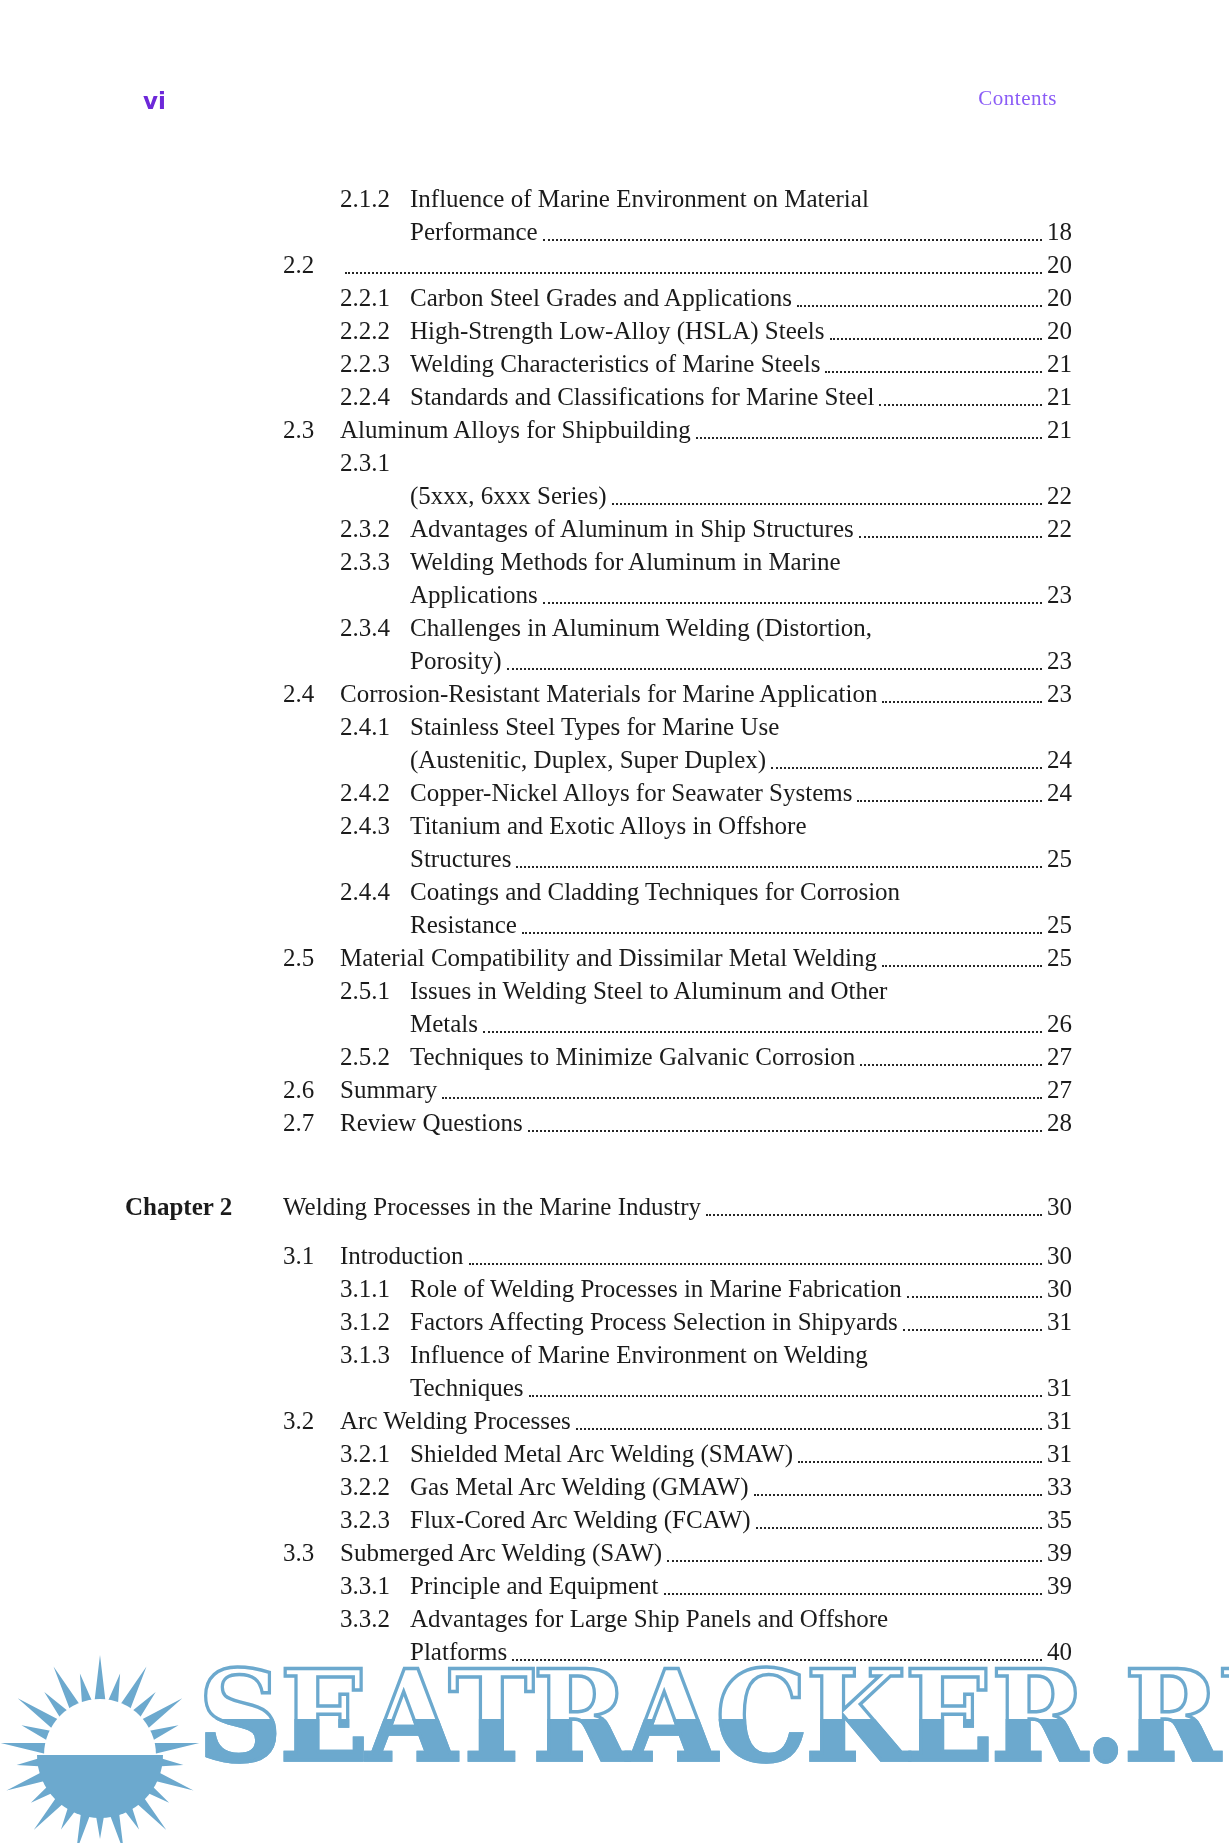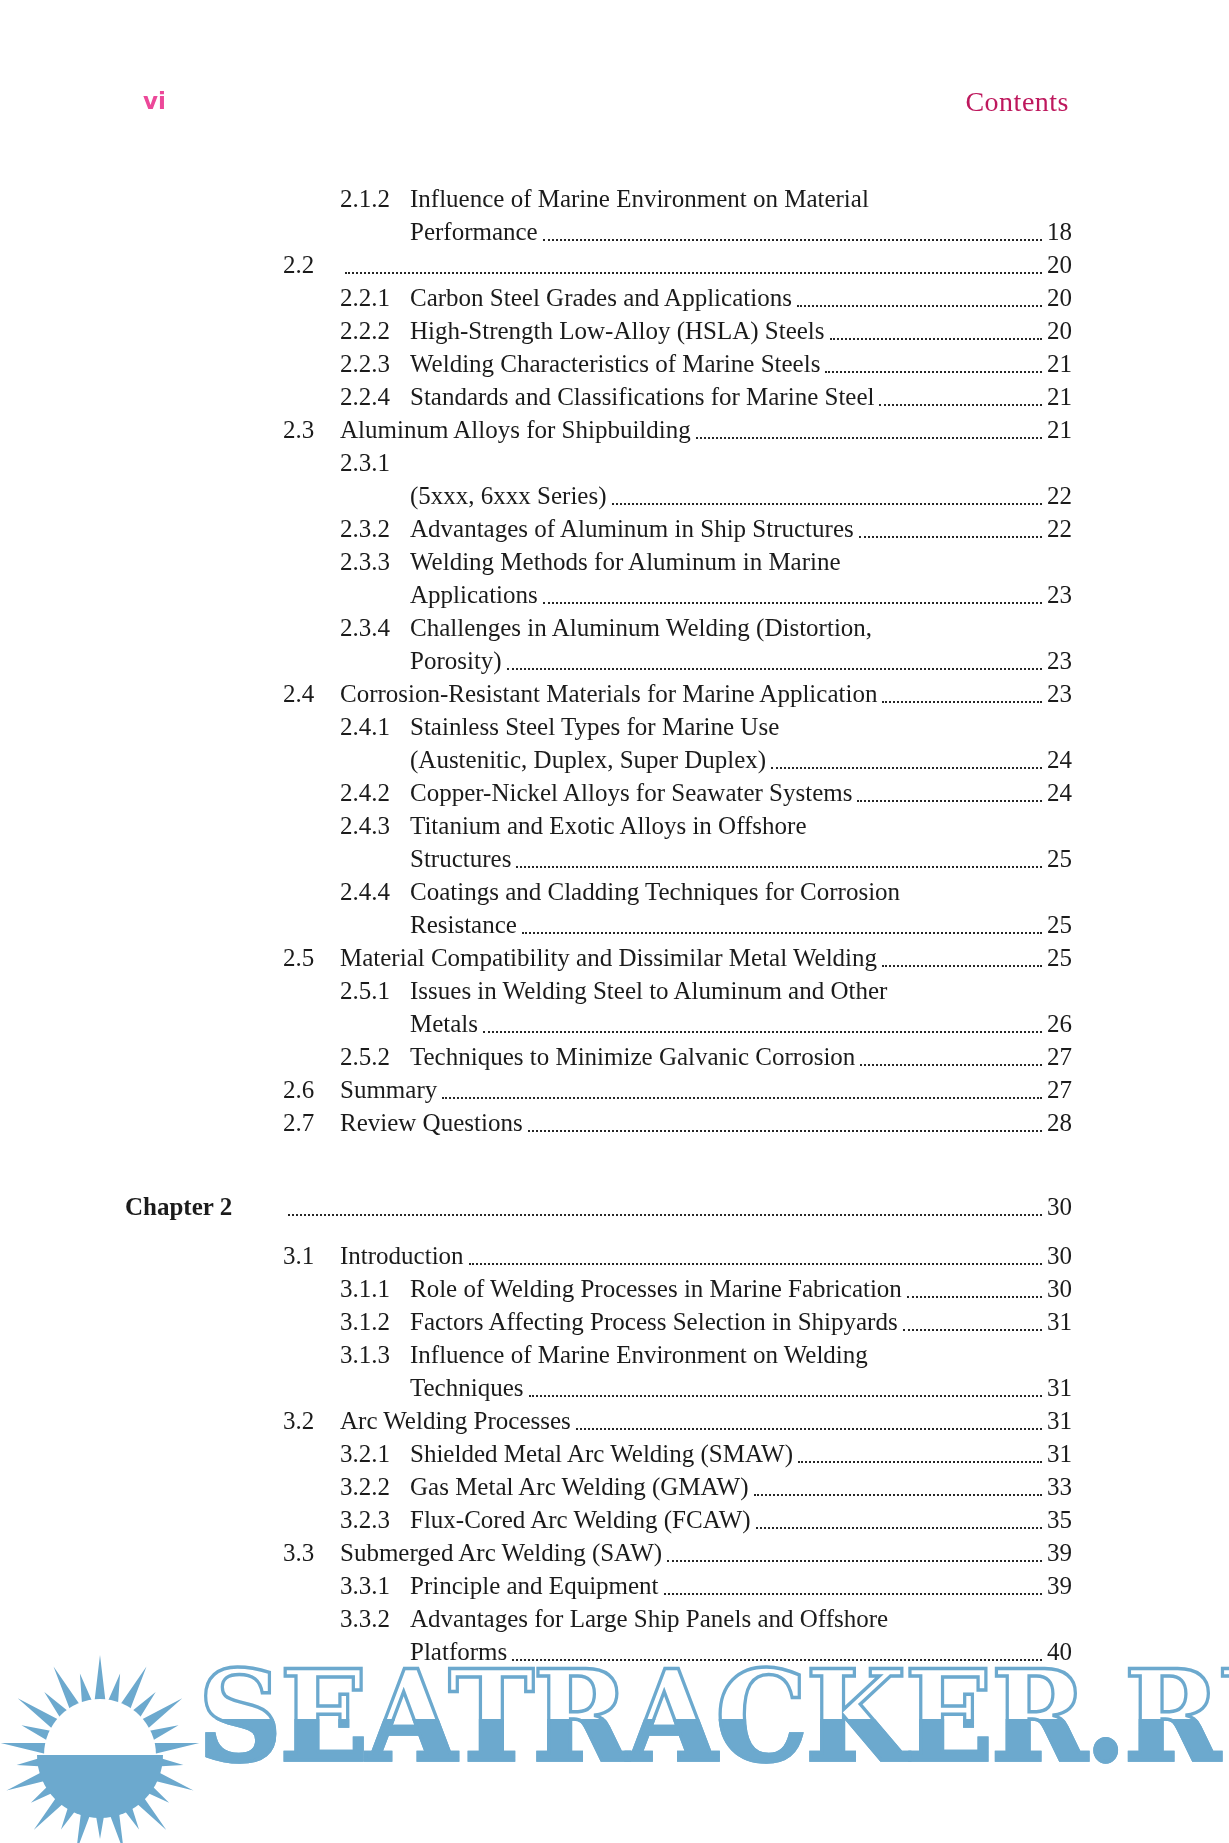--- a/index.html
+++ b/index.html
@@ -8,25 +8,25 @@
     width:1229px;height:1843px;
     background:#ffffff;
     overflow:hidden;
     font-family:"Liberation Serif","DejaVu Serif",serif;
     color:#1b1b1b;
   }
   
   .folio{
     position:absolute;left:143px;top:88px;
     font-family:"DejaVu Sans","Liberation Sans",sans-serif;
-    font-weight:bold;font-size:23px;color:#ec4899;
+    font-weight:bold;font-size:23px;color:#6d28d9;
   }
   .running-head{
-    position:absolute;right:160px;top:86px;
-    font-size:28px;color:#be185d;letter-spacing:0.5px;
+    position:absolute;right:172px;top:86px;
+    font-size:21px;color:#8b5cf6;letter-spacing:0.5px;
   }
   
   .toc{
     position:absolute;left:125px;top:182px;width:947px;
     font-size:25px;line-height:33px;
   }
   .row{display:flex;white-space:nowrap;}
   .row .num{flex:0 0 auto;}
   .row .txt{flex:0 0 auto;}
   .row .lead{
@@ -218,20 +218,21 @@
         </div>
         <div class="row sec">
           <span class="num">2.7</span>
           <span class="txt">Review Questions</span>
           <span class="lead"></span>
           <span class="pg">28</span>
         </div>
         <div class="gap-lg"></div>
         <div class="row chapter">
           <span class="num">Chapter 2</span>
+          <span class="txt">Welding Processes in the Marine Industry</span>
           <span class="lead"></span>
           <span class="pg">30</span>
         </div>
         <div class="gap-sm"></div>
         <div class="row sec">
           <span class="num">3.1</span>
           <span class="txt">Introduction</span>
           <span class="lead"></span>
           <span class="pg">30</span>
         </div>

